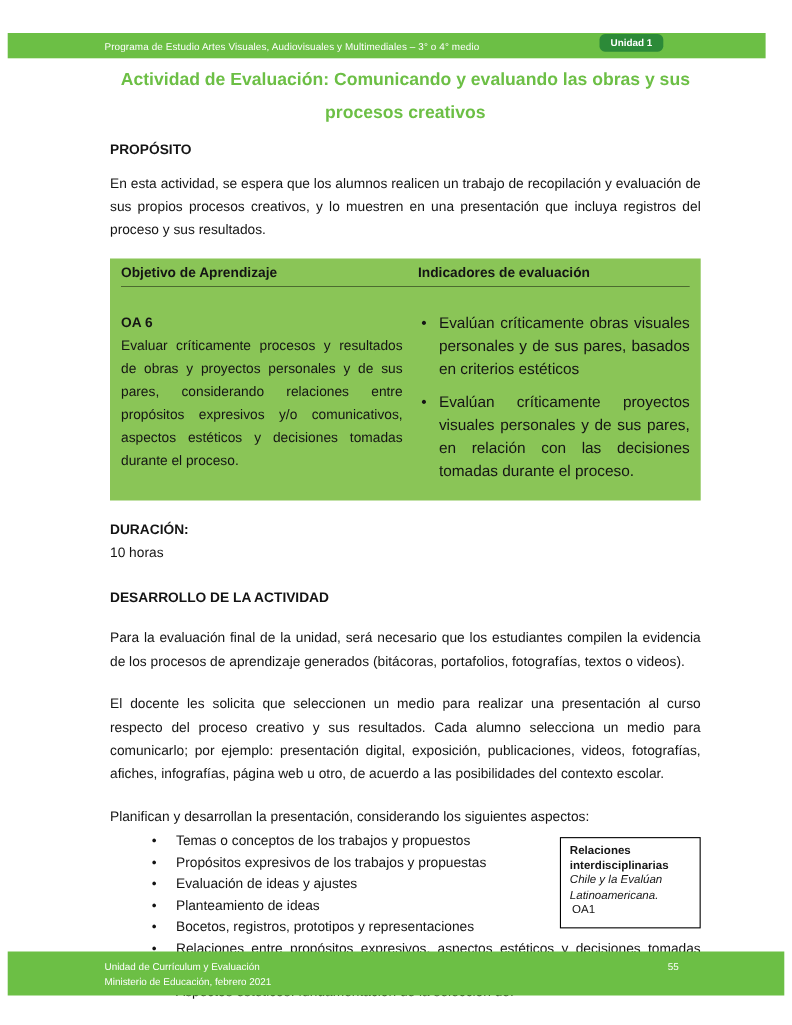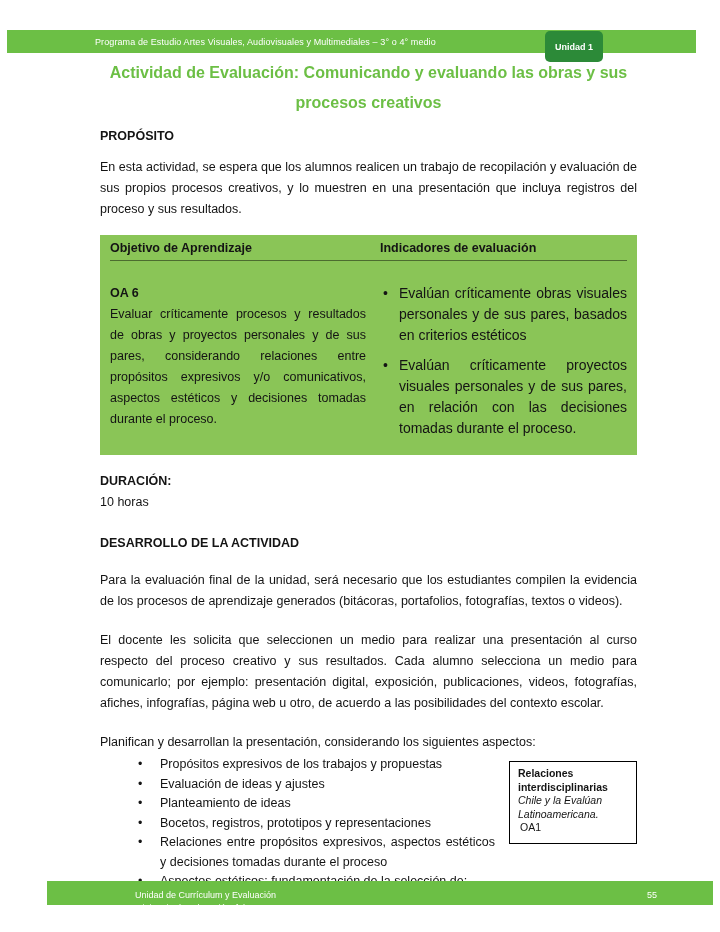--- a/index.html
+++ b/index.html
@@ -14,21 +14,21 @@
     width:720px;height:932px;position:relative;overflow:hidden;
     font-family:"Liberation Sans",sans-serif;color:var(--text);
   }
   
   .header-bar{
     position:absolute;top:30px;left:7px;right:24px;height:23px;
     background:var(--green);display:flex;align-items:center;
   }
   .header-program{color:#fff;font-size:9px;padding-left:88px;letter-spacing:.1px;}
   .unit-badge{
-    position:absolute;top:1px;right:93px;height:31px;padding:0 10px;
+    position:absolute;top:1px;right:93px;height:16px;padding:0 10px;
     background:var(--dark-green);border-radius:5px;color:#fff;
     font-size:9px;font-weight:bold;display:flex;align-items:center;
   }
   
   .content{position:absolute;top:48px;left:100px;right:83px;}
   .doc-title{
     text-align:center;color:var(--green);font-weight:bold;
     font-size:16px;line-height:30px;margin:10px 0 10px;
   }
   .section-heading{font-size:12.5px;font-weight:bold;line-height:17px;margin-bottom:12px;}
@@ -60,25 +60,24 @@
   .inter-box{
     float:right;width:128px;border:1.5px solid #000;background:#fff;
     padding:5px 8px 8px;margin:6px 0 8px 14px;
     font-size:10.5px;line-height:13.5px;
   }
   .inter-title{font-weight:bold;}
   .inter-sub{font-style:italic;}
   .inter-oa{padding-left:2px;}
   
   .footer-bar{
-    position:absolute;left:7px;right:7px;bottom:27px;height:24px;
+    position:absolute;left:7px;right:7px;bottom:27px;height:40px;
     background:var(--green);color:#fff;font-size:9px;
     display:flex;align-items:flex-start;justify-content:space-between;
-    padding:8px 56px 0 88px;
-    margin-left:40px;
+    padding:8px 96px 0 88px;
   }
   .footer-left div{line-height:13px;}
   .page-number{line-height:13px;}
 </style>
 </head>
 <body>
 
 <div class="header-bar">
   <span class="header-program">Programa de Estudio Artes Visuales, Audiovisuales y Multimediales – 3° o 4° medio</span>
   <span class="unit-badge">Unidad 1</span>
@@ -121,20 +120,21 @@
 
   <div class="list-wrap">
 
     <div class="inter-box">
       <div class="inter-title">Relaciones interdisciplinarias</div>
       <div class="inter-sub">Chile y la Evalúan Latinoamericana.</div>
       <div class="inter-oa">OA1</div>
     </div>
 
     <ul class="main-list">
+      <li>Temas o conceptos de los trabajos y propuestos</li>
       <li>Propósitos expresivos de los trabajos y propuestas</li>
       <li>Evaluación de ideas y ajustes</li>
       <li>Planteamiento de ideas</li>
       <li>Bocetos, registros, prototipos y representaciones</li>
       <li>Relaciones entre propósitos expresivos, aspectos estéticos y decisiones tomadas durante el proceso</li>
       <li>Aspectos estéticos: fundamentación de la selección de:</li>
     </ul>
   </div>
 
 </div>

